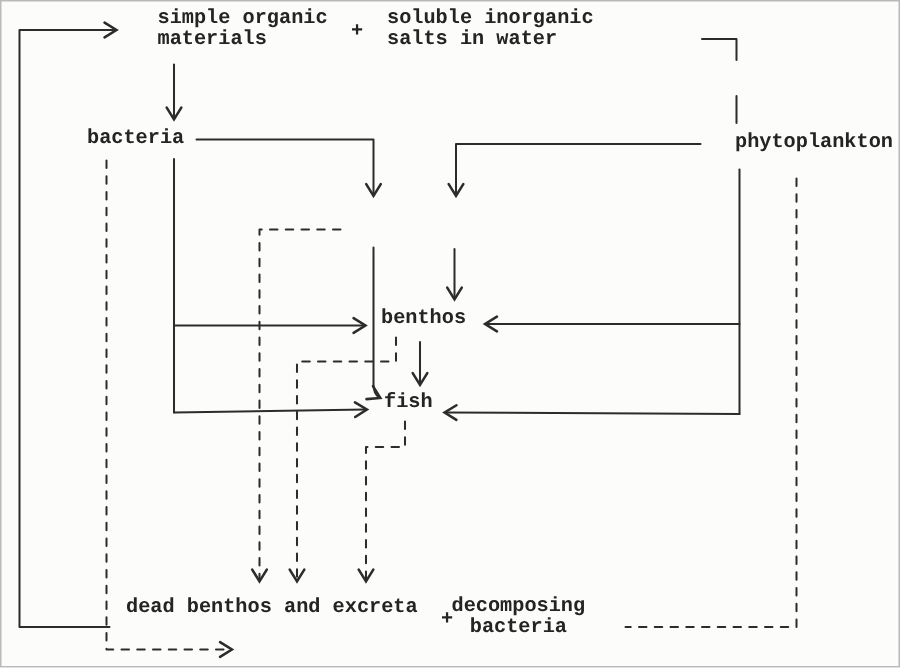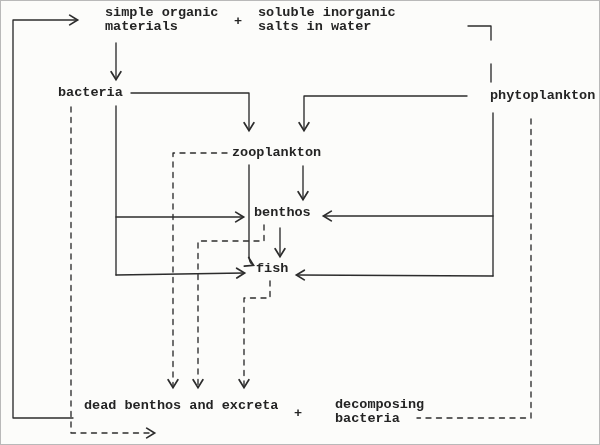--- a/index.html
+++ b/index.html
@@ -60,21 +60,20 @@
     <path class="wire dashed" d="M 530,118 L 530,417 L 416,417"></path>
   </svg>
 
   <div class="lbl" style="left:104px;top:5px;">simple organic
 materials</div>
   <div class="lbl" style="left:233px;top:14px;">+</div>
   <div class="lbl" style="left:257px;top:5px;">soluble inorganic
 salts in water</div>
   <div class="lbl" style="left:476px;top:88px;margin-left:13px;">phytoplankton</div>
   <div class="lbl" style="left:57px;top:85px;">bacteria</div>
-  <div class="lbl" style="left:231px;top:145px;">zooplankton</div>
   <div class="lbl" style="left:253px;top:205px;">benthos</div>
   <div class="lbl" style="left:255px;top:261px;">fish</div>
   <div class="lbl" style="left:83px;top:398px;">dead benthos and excreta</div>
   <div class="lbl" style="left:293px;top:406px;">+</div>
-  <div class="lbl" style="left:334px;top:397px;">decomposing
+  <div class="lbl" style="left:300px;top:397px;text-align:center;">decomposing
 bacteria</div>
 
 </div>
 
 </body></html>

